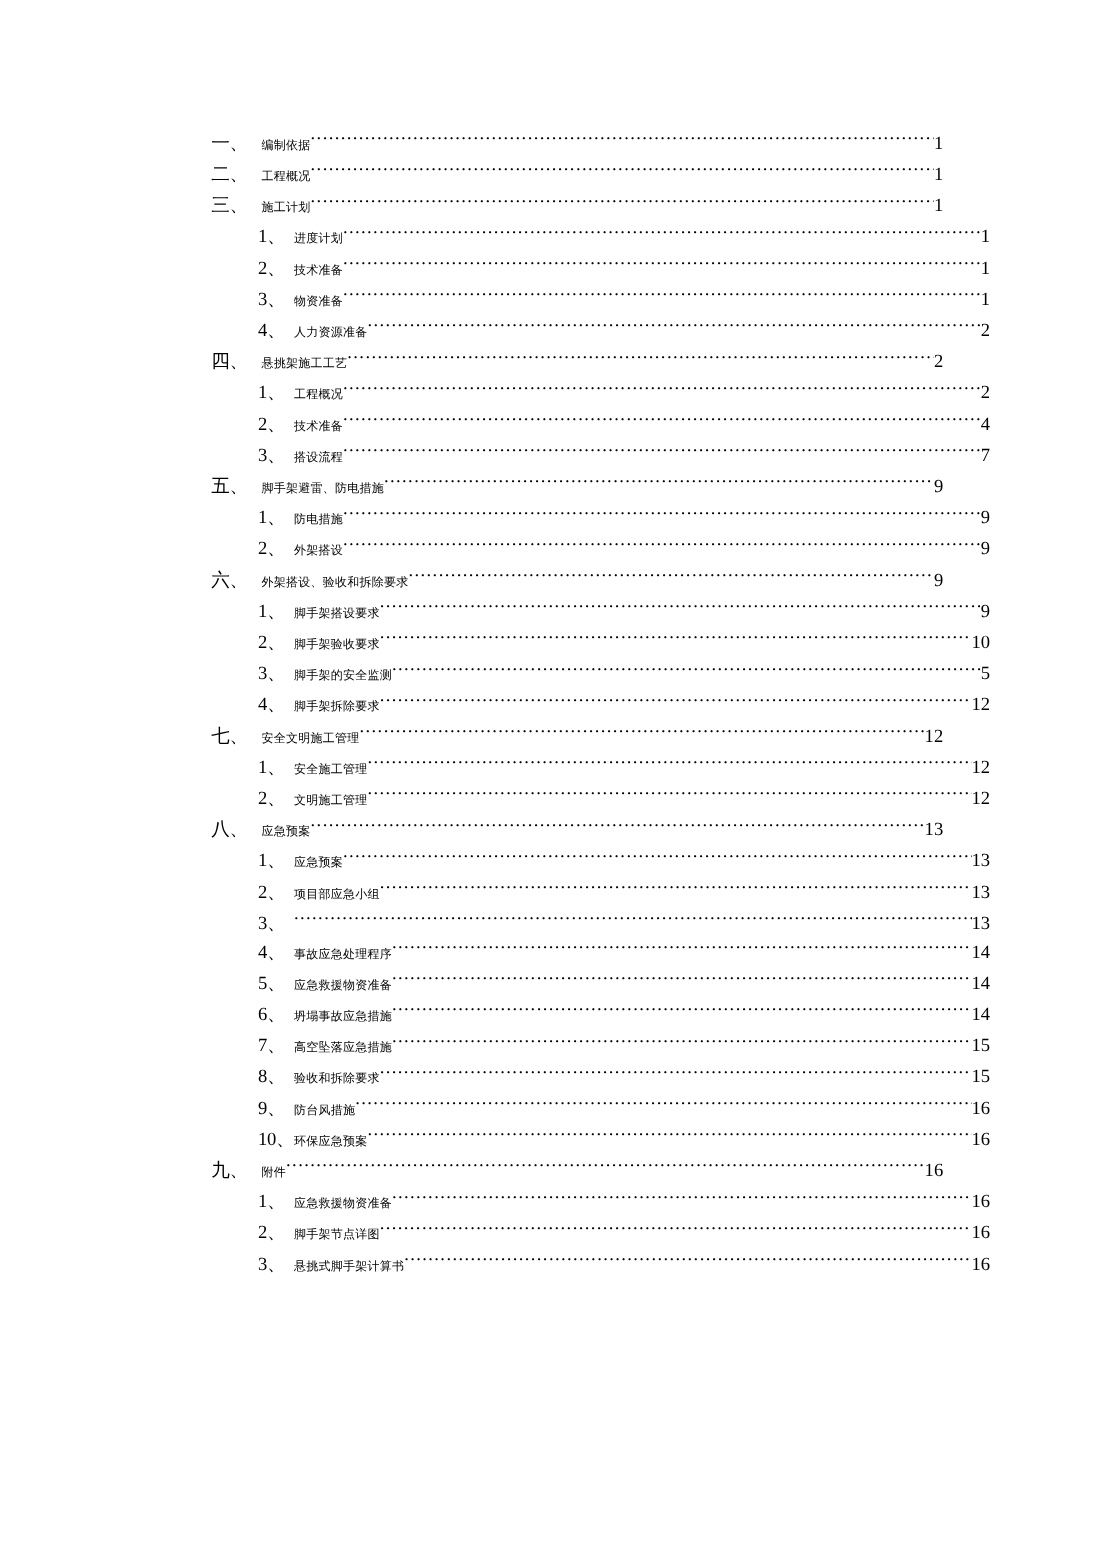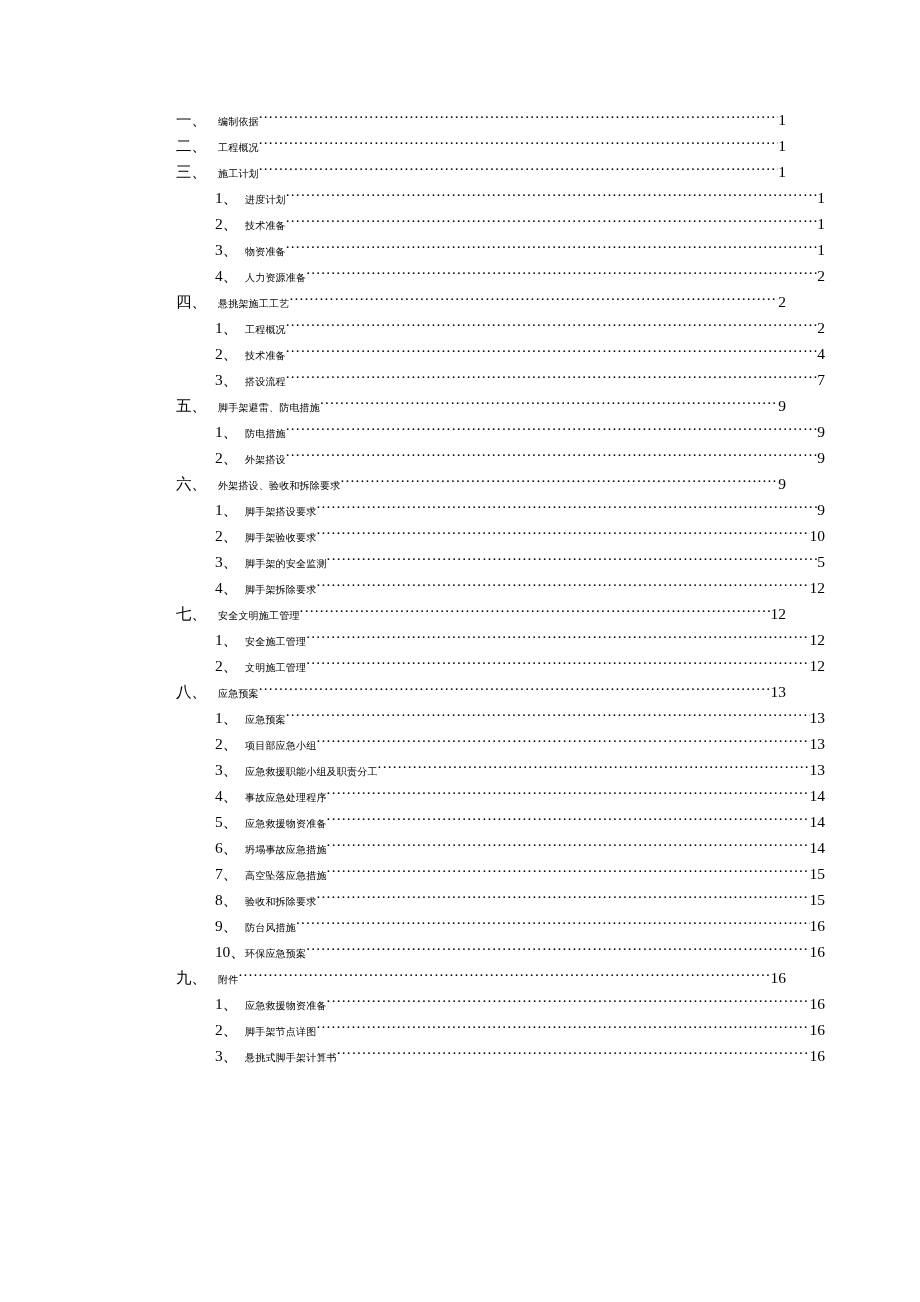--- a/index.html
+++ b/index.html
@@ -241,21 +241,20 @@
       <span class="page">13</span>
     </div>
     <div class="toc-row lvl2">
       <span class="marker">2、</span>
       <span class="title">项目部应急小组</span>
       <span class="leader"></span>
       <span class="page">13</span>
     </div>
     <div class="toc-row lvl2">
       <span class="marker">3、</span>
-      <span class="title">应急救援职能小组及职责分工</span>
       <span class="leader"></span>
       <span class="page">13</span>
     </div>
     <div class="toc-row lvl2">
       <span class="marker">4、</span>
       <span class="title">事故应急处理程序</span>
       <span class="leader"></span>
       <span class="page">14</span>
     </div>
     <div class="toc-row lvl2">

